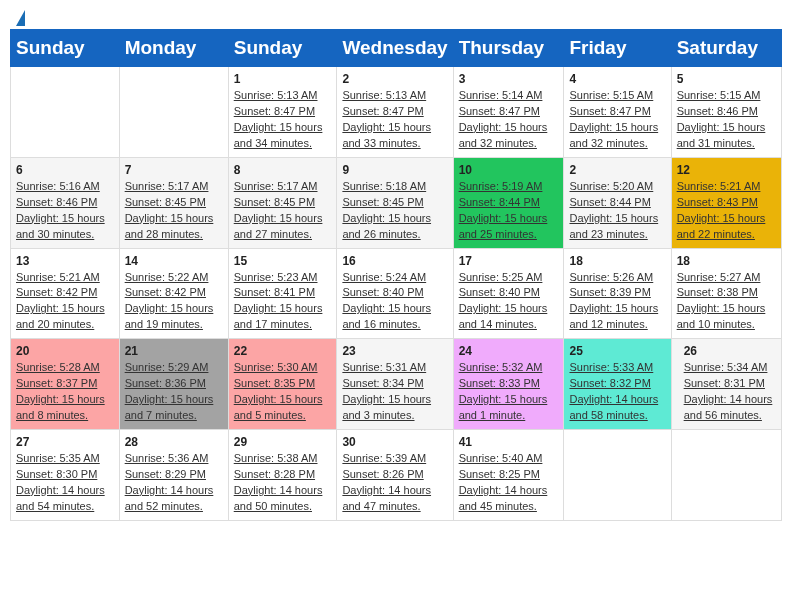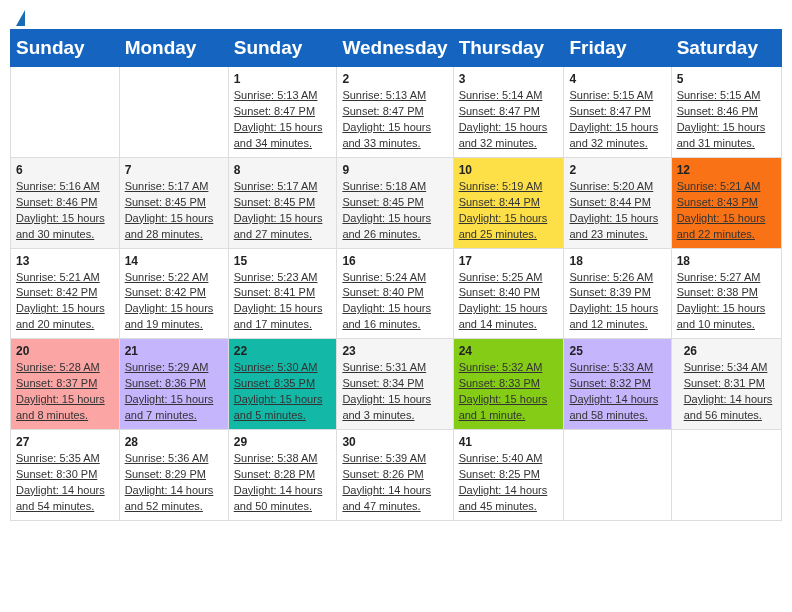--- a/index.html
+++ b/index.html
@@ -144,29 +144,29 @@
           <div class="day-info">Sunrise: 5:17 AM<br>Sunset: 8:45 PM<br>Daylight: 15 hours and 28 minutes.</div>
         </td>
         <td style="background: rgb(245, 245, 245);">
           <div class="day-num">8</div>
           <div class="day-info">Sunrise: 5:17 AM<br>Sunset: 8:45 PM<br>Daylight: 15 hours and 27 minutes.</div>
         </td>
         <td style="background: rgb(245, 245, 245);">
           <div class="day-num">9</div>
           <div class="day-info">Sunrise: 5:18 AM<br>Sunset: 8:45 PM<br>Daylight: 15 hours and 26 minutes.</div>
         </td>
-        <td style="background: #fde047; margin-left: 38px;">
+        <td style="background: #22c55e; margin-left: 38px;">
           <div class="day-num">10</div>
           <div class="day-info">Sunrise: 5:19 AM<br>Sunset: 8:44 PM<br>Daylight: 15 hours and 25 minutes.</div>
         </td>
         <td style="background: rgb(245, 245, 245);">
           <div class="day-num">2</div>
           <div class="day-info">Sunrise: 5:20 AM<br>Sunset: 8:44 PM<br>Daylight: 15 hours and 23 minutes.</div>
         </td>
-        <td style="background: #f97316; margin-left: 12px;">
+        <td style="background: #eab308; margin-left: 12px;">
           <div class="day-num">12</div>
           <div class="day-info">Sunrise: 5:21 AM<br>Sunset: 8:43 PM<br>Daylight: 15 hours and 22 minutes.</div>
         </td>
       </tr>
       <tr>
         <td>
           <div class="day-num">13</div>
           <div class="day-info">Sunrise: 5:21 AM<br>Sunset: 8:42 PM<br>Daylight: 15 hours and 20 minutes.</div>
         </td>
         <td>
@@ -192,37 +192,37 @@
         <td>
           <div class="day-num">18</div>
           <div class="day-info">Sunrise: 5:27 AM<br>Sunset: 8:38 PM<br>Daylight: 15 hours and 10 minutes.</div>
         </td>
       </tr>
       <tr>
         <td style="background: #fca5a5;">
           <div class="day-num">20</div>
           <div class="day-info">Sunrise: 5:28 AM<br>Sunset: 8:37 PM<br>Daylight: 15 hours and 8 minutes.</div>
         </td>
-        <td style="background: #c4b5fd;">
+        <td style="background: #a3a3a3;">
           <div class="day-num">21</div>
           <div class="day-info">Sunrise: 5:29 AM<br>Sunset: 8:36 PM<br>Daylight: 15 hours and 7 minutes.</div>
         </td>
-        <td style="background: #14b8a6;">
+        <td style="background: #fca5a5;">
           <div class="day-num">22</div>
           <div class="day-info">Sunrise: 5:30 AM<br>Sunset: 8:35 PM<br>Daylight: 15 hours and 5 minutes.</div>
         </td>
         <td style="background: rgb(245, 245, 245); margin-left: 6px;">
           <div class="day-num">23</div>
           <div class="day-info">Sunrise: 5:31 AM<br>Sunset: 8:34 PM<br>Daylight: 15 hours and 3 minutes.</div>
         </td>
-        <td style="background: #84cc16;">
+        <td style="background: #f0abfc;">
           <div class="day-num">24</div>
           <div class="day-info">Sunrise: 5:32 AM<br>Sunset: 8:33 PM<br>Daylight: 15 hours and 1 minute.</div>
         </td>
-        <td style="background: #c4b5fd;">
+        <td style="background: #5eead4;">
           <div class="day-num">25</div>
           <div class="day-info">Sunrise: 5:33 AM<br>Sunset: 8:32 PM<br>Daylight: 14 hours and 58 minutes.</div>
         </td>
         <td style="background: rgb(245, 245, 245); padding-left: 12px;">
           <div class="day-num">26</div>
           <div class="day-info">Sunrise: 5:34 AM<br>Sunset: 8:31 PM<br>Daylight: 14 hours and 56 minutes.</div>
         </td>
       </tr>
       <tr>
         <td>

